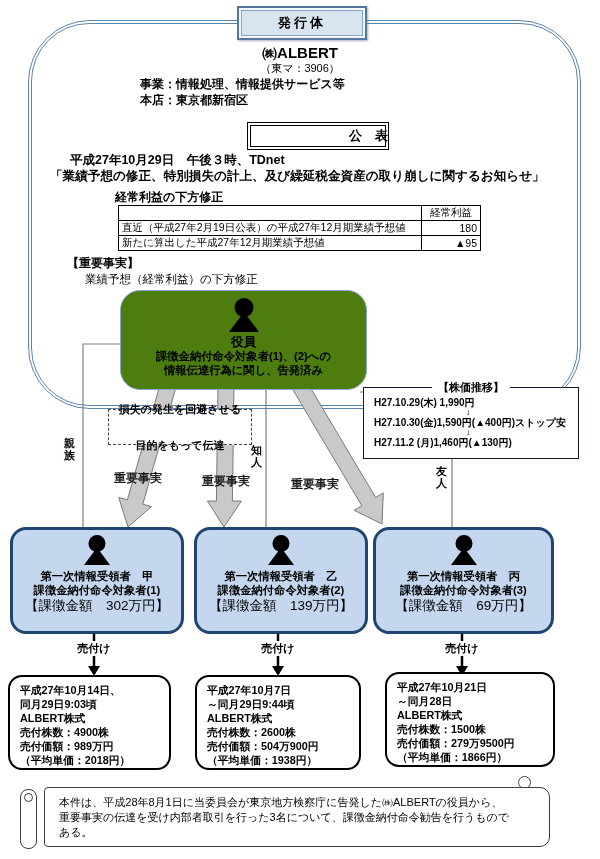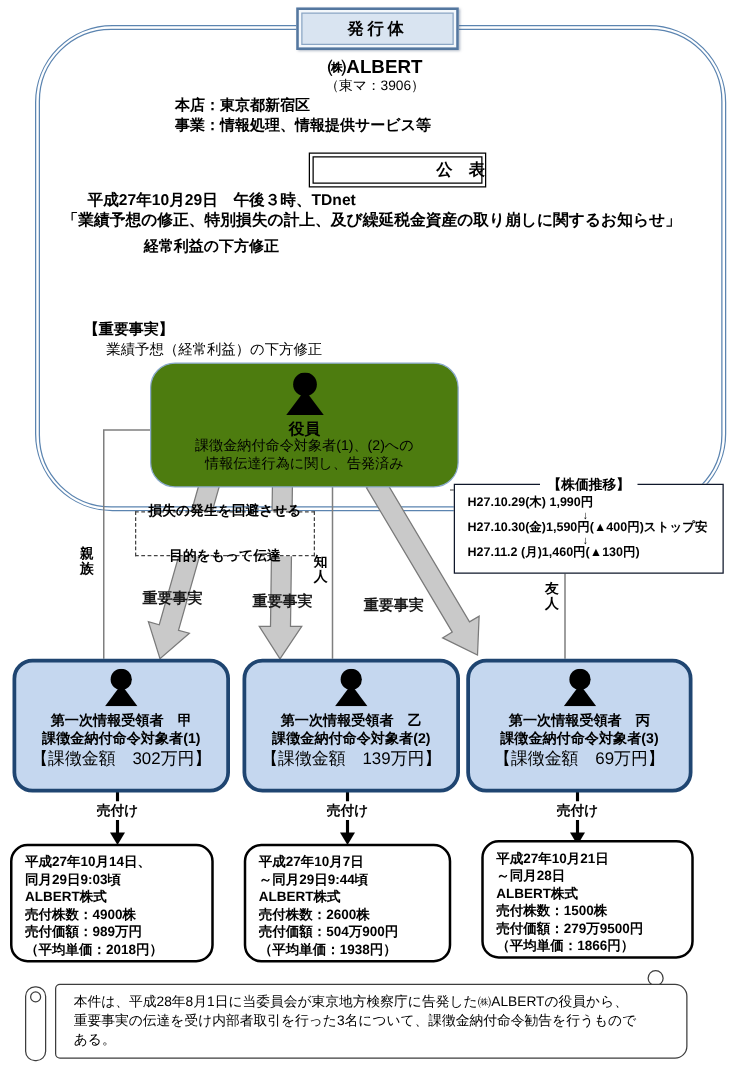--- a/index.html
+++ b/index.html
@@ -30,21 +30,21 @@
   .ptable .lab{width:296px;}
   .ptable .val{width:52px;text-align:right;}
   .ptable .hval{text-align:center;}
   .fact-head{left:67px;top:255px;font-size:12px;font-weight:bold;z-index:2;}
   .fact-detail{left:85px;top:272px;font-size:11.5px;z-index:2;}
   
   .officer-box{left:120px;top:290px;width:245px;height:98px;background:#4d7c0f;border:1.5px solid #8aa9cc;
     border-radius:20px;text-align:center;z-index:3;}
   .officer-box .person{margin-top:7px;}
   .officer-title{font-size:12.5px;font-weight:bold;line-height:13px;}
-  .officer-note{font-size:11.3px;font-weight:normal;line-height:14px;text-align:center;}
+  .officer-note{font-size:11.3px;font-weight:bold;line-height:14px;text-align:center;}
   .person svg{fill:#000;display:inline-block;}
   
   .stock-box{left:363px;top:387px;width:214px;height:70px;background:#fff;border:1px solid #0f172a;z-index:3;}
   .stock-title{position:absolute;top:-8px;left:0;width:100%;text-align:center;font-size:11px;font-weight:bold;}
   .stock-title span{background:#fff;padding:0 6px;}
   .stock-line{font-size:10px;font-weight:bold;line-height:13px;padding-left:10px;white-space:nowrap;}
   .stock-down{font-size:9px;line-height:7px;padding-left:102px;}
   .stock-box .pad{padding-top:8px;}
   
   .purpose-box{left:108px;top:409px;width:142px;height:34px;background:#fff;border:1px dashed #444;
@@ -81,31 +81,47 @@
 <div class="canvas">
 
   <div class="abs outer-frame"></div>
 
   <div class="abs issuer-box">
     <span>発行体</span>
   </div>
   <div class="abs company">㈱ALBERT</div>
   <div class="abs ticker">（東マ：3906）</div>
   <div class="abs addr">
+    <div>事業：情報処理、情報提供サービス等</div>
     <div>本店：東京都新宿区</div>
-    <div>事業：情報処理、情報提供サービス等</div>
   </div>
 
   <div class="abs announce-box">
     <span>公　表</span>
   </div>
   <div class="abs announce-dt b">平成27年10月29日　午後３時、TDnet</div>
   <div class="abs announce-title">「業績予想の修正、特別損失の計上、及び繰延税金資産の取り崩しに関するお知らせ」</div>
 
   <div class="abs rev-title">経常利益の下方修正</div>
+  <table class="abs ptable">
+    <tbody>
+        <tr>
+      <td class="lab"></td>
+      <td class="val hval">経常利益</td>
+    </tr>
+    <tr>
+      <td class="lab">直近（平成27年2月19日公表）の平成27年12月期業績予想値</td>
+      <td class="val">180</td>
+    </tr>
+    <tr>
+      <td class="lab">新たに算出した平成27年12月期業績予想値</td>
+      <td class="val">▲95</td>
+    </tr>
+  </tbody>
+    </table>
 
   <div class="abs fact-head">【重要事実】</div>
   <div class="abs fact-detail">業績予想（経常利益）の下方修正</div>
 
   <svg class="overlay" width="600" height="859">
 
     <polyline points="122,344 83,344 83,527" fill="none" stroke="#7f7f7f" stroke-width="1.2"></polyline>
     <line x1="266" y1="386" x2="266" y2="527" stroke="#7f7f7f" stroke-width="1.2"></line>
     <polyline points="360,392 452,392 452,527" fill="none" stroke="#7f7f7f" stroke-width="1.2"></polyline>
 

